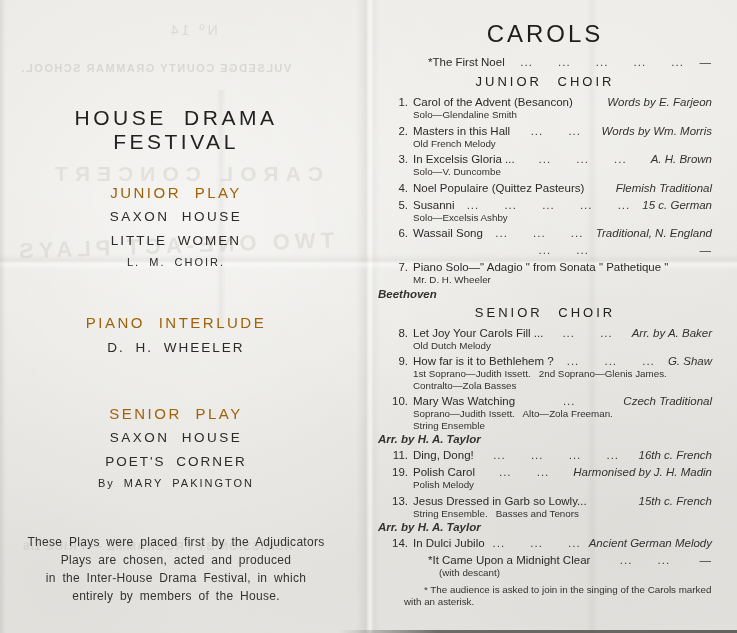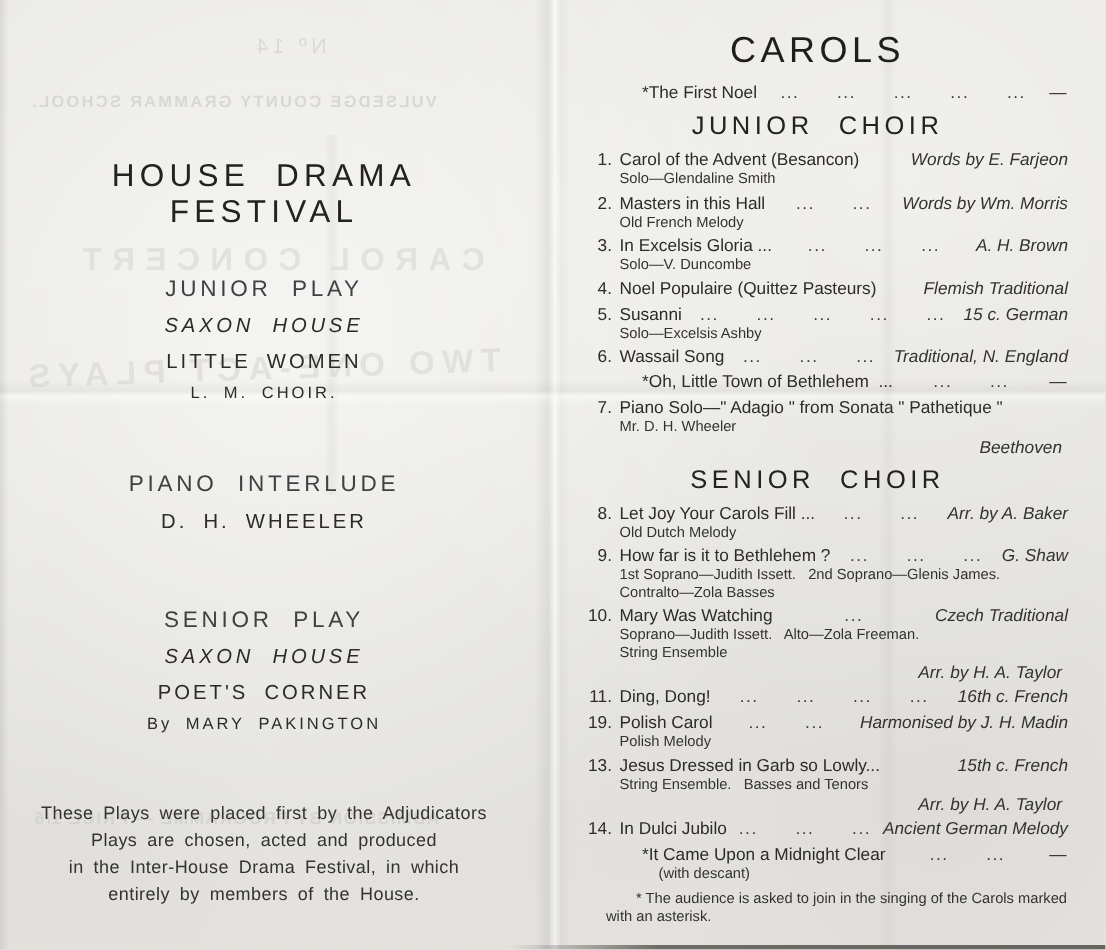--- a/index.html
+++ b/index.html
@@ -33,42 +33,42 @@
   .mirror.m-number{left:168px;top:22px;font-size:14px;letter-spacing:3px;opacity:.55;}
   .mirror.m-school{left:20px;top:62px;font-size:11px;letter-spacing:1.5px;opacity:.6;font-weight:bold;}
   .mirror.m-concert{left:48px;top:162px;font-size:21px;letter-spacing:7px;opacity:.5;font-weight:bold;color:#d2d1cd;}
   .mirror.m-plays{left:14px;top:233px;font-size:22px;letter-spacing:5px;opacity:.5;font-weight:bold;color:#d2d1cd;transform:scaleX(-1) rotate(2deg);}
   .mirror.m-admission{left:22px;top:540px;font-size:11.5px;letter-spacing:1px;opacity:.55;font-weight:bold;}
 
   
   .left-page{position:absolute;left:12px;top:106px;width:328px;text-align:center;}
   .lp-title{font-size:21px;letter-spacing:3.5px;word-spacing:8px;font-weight:500;color:#232220;margin:0 0 30px 0;}
   .lp-section{margin:0 0 0 0;}
-  .lp-heading{font-size:15px;letter-spacing:2.5px;word-spacing:7px;font-weight:500;color:#404040;}
-  .lp-line1{font-size:13.5px;letter-spacing:2.5px;word-spacing:6px;margin-top:8px;font-style:italic;}
+  .lp-heading{font-size:15px;letter-spacing:2.5px;word-spacing:7px;font-weight:500;color:#a16207;}
+  .lp-line1{font-size:13.5px;letter-spacing:2.5px;word-spacing:6px;margin-top:8px;}
   .lp-line2{font-size:13.5px;letter-spacing:2px;word-spacing:5px;margin-top:9px;}
   .lp-line3{font-size:11px;letter-spacing:2px;word-spacing:4px;margin-top:8px;}
   .sec-gap1{height:46px;} .sec-gap2{height:50px;} .sec-gap3{height:44px;}
   .lp-note{font-size:12px;line-height:18px;color:#343330;word-spacing:3px;letter-spacing:.3px;}
 
   
   .right-page{position:absolute;left:378px;top:20px;width:334px;}
   .rp-title{font-size:24px;letter-spacing:3px;font-weight:500;text-align:center;color:#1f1e1c;margin:0 0 7px 0;}
   .crow{display:flex;align-items:baseline;font-size:11.5px;line-height:14px;white-space:pre;}
   .crow .num{flex:none;width:16px;text-align:right;margin-right:5px;}
   .crow .ttl{flex:none;}
   .crow .dots{flex:1;text-align:center;overflow:hidden;letter-spacing:1px;color:#3a3936;}
   .crow .attr{flex:none;font-style:italic;color:#33322f;}
   .crow .attr.dash{font-style:normal;letter-spacing:1px;}
   .crow.special{padding-left:50px;}
   .crow.numbered{padding-left:14px;}
   .item{margin-bottom:3px;}
   .sub{font-size:9.8px;line-height:11.5px;margin-left:35px;white-space:pre;color:#33322f;}
-  .right2{font-size:11.5px;font-style:italic;text-align:right;margin:2px 4px 2px 0;color:#33322f;}
-  .choir-heading{font-size:17px;letter-spacing:3px;word-spacing:9px;text-align:center;font-weight:500;color:#232220;margin:5px 0 6px 0;}
+  .right2{font-size:11.5px;font-style:italic;margin:2px 4px 2px 0;color:#33322f;font-weight:bold;}
+  .choir-heading{font-size:13px;letter-spacing:3px;word-spacing:9px;text-align:center;font-weight:500;color:#232220;margin:5px 0 6px 0;}
   .footnote{font-size:9.8px;line-height:12.5px;margin:5px 0 0 26px;text-indent:20px;white-space:normal;color:#33322f;}
 </style>
 </head>
 <body>
 
 <div class="crease v-center"></div>
 <div class="crease h-mid"></div>
 <div class="crease v-right"></div>
 <div class="crease v-left"></div>
 <div class="bottom-edge"></div>
@@ -176,21 +176,20 @@
   <div class="item">
     <div class="crow numbered">
       <span class="num">6.</span>
       <span class="ttl">Wassail Song</span>
       <span class="dots">...      ...      ...</span>
       <span class="attr">Traditional, N. England</span>
     </div>
   </div>
 
   <div class="crow special item">
-    <span class="ttl">*Oh, Little Town of Bethlehem  ...</span>
     <span class="dots">...      ...</span>
     <span class="attr dash">—</span>
   </div>
 
   <div class="item">
     <div class="crow numbered">
       <span class="num">7.</span>
       <span class="ttl">Piano Solo—" Adagio " from Sonata " Pathetique "</span>
       <span class="dots"></span>
       <span class="attr"></span>

